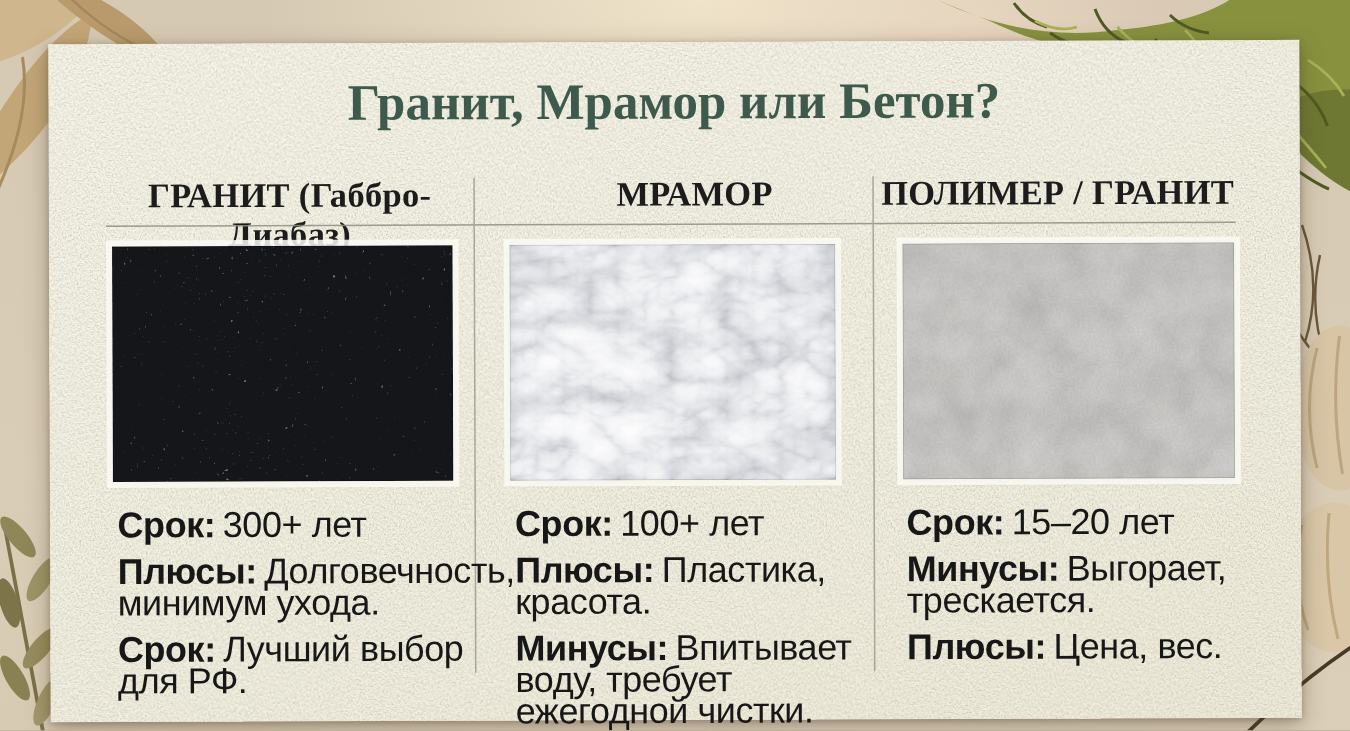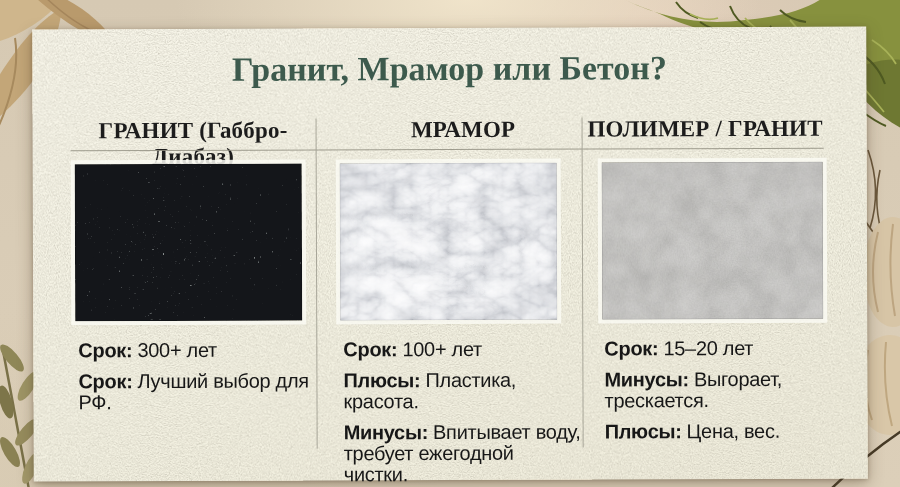--- a/index.html
+++ b/index.html
@@ -23,21 +23,21 @@
   .ch-0{left:38px;width:245px;} .ch-1{left:283px;width:295px;} .ch-2{left:549px;width:247px;}
   .hrule{position:absolute;top:121px;left:38px;width:753px;height:1px;background:#8f8d7f;opacity:.85;}
   .vline{position:absolute;top:90px;width:1px;height:330px;background:#a8a699;}
   .vl-0{left:283px;} .vl-1{left:549px;}
   .photo{position:absolute;top:135px;height:157px;
     box-shadow:0 0 0 4px rgba(252,251,244,.85),0 1px 5px rgba(70,60,40,.25);}
   .photo svg{display:block;width:100%;height:100%;}
   .ph-0{left:42px;width:227px;} .ph-1{left:307px;width:217px;} .ph-2{left:569px;width:221px;}
   .specs{position:absolute;top:311px;}
   .sp-0{left:45px;width:237px;} .sp-1{left:310px;width:238px;} .sp-2{left:571px;width:224px;}
-  .row{margin:0 0 10px;font-size:20px;line-height:21px;color:#171717;letter-spacing:-0.3px;}
+  .row{margin:0 0 10px;font-size:24px;line-height:21px;color:#171717;letter-spacing:-0.3px;}
   .row b{font-weight:bold;margin-right:5px;}
 </style>
 </head>
 <body>
 
 <svg width="0" height="0" style="position:absolute" aria-hidden="true">
   <defs>
     <filter id="g-fine" x="0" y="0" width="100%" height="100%">
       <feTurbulence type="fractalNoise" baseFrequency="0.85" numOctaves="2" seed="19" stitchTiles="stitch"></feTurbulence>
       <feColorMatrix type="matrix" values="0 0 0 0 0.72  0 0 0 0 0.75  0 0 0 0 0.72  3 3 3 0 -7.0"></feColorMatrix>
@@ -156,20 +156,21 @@
         <rect width="221" height="156" fill="#a19f9b"></rect>
         <rect width="221" height="156" filter="url(#c-mottle)" opacity="0.5"></rect>
         <rect width="221" height="156" filter="url(#c-grain)" opacity="0.22"></rect>
         <rect width="221" height="156" filter="url(#c-dots)" opacity="0.55"></rect>
         <rect width="221" height="156" fill="none" stroke="rgba(0,0,0,.18)" stroke-width="1"></rect>
       </svg>
     </div>
 
     <div class="specs sp-0">
       <p class="row"><b>Срок:</b><span>300+ лет</span></p>
+      <p class="row"><b>Плюсы:</b><span>Долговечность, минимум ухода.</span></p>
       <p class="row"><b>Срок:</b><span>Лучший выбор для РФ.</span></p>
     </div>
     <div class="specs sp-1">
       <p class="row"><b>Срок:</b><span>100+ лет</span></p>
       <p class="row"><b>Плюсы:</b><span>Пластика, красота.</span></p>
       <p class="row"><b>Минусы:</b><span>Впитывает воду, требует ежегодной чистки.</span></p>
     </div>
     <div class="specs sp-2">
       <p class="row"><b>Срок:</b><span>15–20 лет</span></p>
       <p class="row"><b>Минусы:</b><span>Выгорает, трескается.</span></p>

